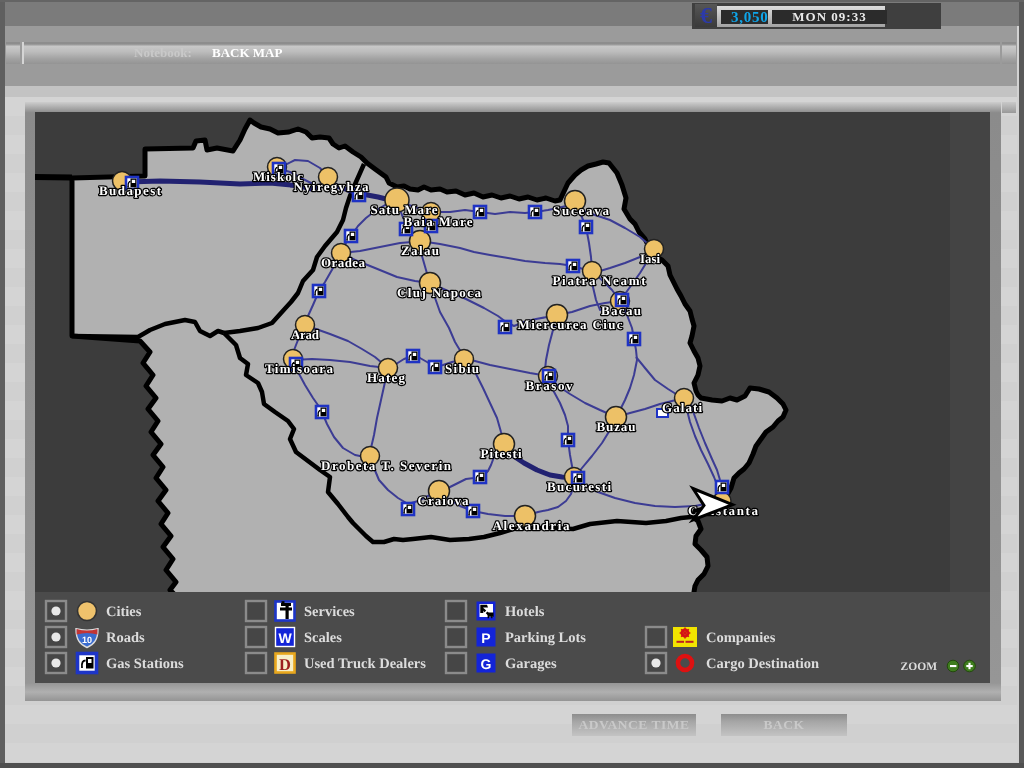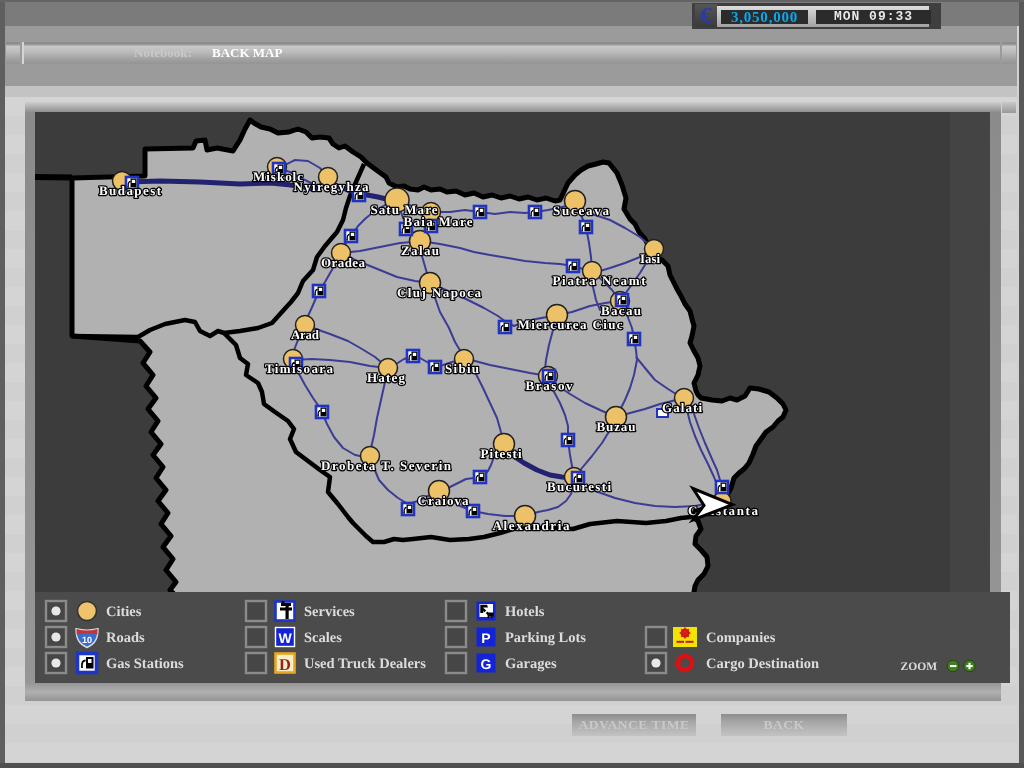--- a/index.html
+++ b/index.html
@@ -24,25 +24,25 @@
 #hdrbar .nb{color:#c9c9c9;position:absolute;left:110px;font-size:13px;}
 #hdrbar .wm{color:#ffffff;position:absolute;left:188px;font-size:13px;}
 #wback{left:692px;top:3px;width:249px;height:26px;background:#3f3f3f;}
 #eurotile{left:695px;top:4px;width:22px;height:23px;background:linear-gradient(180deg,#565656,#3a3a3a);
   color:#2c3aa8;font-weight:bold;font-size:24px;line-height:23px;text-align:center;}
 .wbox{top:6px;height:21px;background:linear-gradient(180deg,#dcdcdc,#a2a2a2);}
 .win{position:absolute;left:4px;top:3.5px;background:#2b2b2b;
   font-weight:bold;text-align:center;}
 #moneybox{left:717px;width:95px;}
 #moneybox .win{width:87px;height:14.5px;color:#0ea5e9;font-size:15px;line-height:14px;letter-spacing:0.8px;text-align:center;}
-#timebox{left:812px;width:117px;font-family:Liberation Mono, monospace;}
+#timebox{left:768px;width:117px;}
 #timebox .win{width:115px;height:14.5px;color:#e8e8e8;font-size:13px;line-height:14px;letter-spacing:1px;}
 #panel{left:25px;top:102px;width:976px;height:599px;
   background:linear-gradient(180deg,#cdcdcd 0%,#8b8b8b 1.8%,#969696 97%,#b0b0b0 98.5%,#949494 100%);}
-#legend{left:35px;top:592px;width:955px;height:91px;background:#4b4b4b;font-weight:bold;font-size:14px;color:#dcdcdc;padding-left:20px;}
+#legend{left:35px;top:592px;width:955px;height:91px;background:#4b4b4b;font-weight:bold;font-size:14px;color:#dcdcdc;}
 #advbtn{left:572px;top:714px;width:124px;height:22px;}
 #backbtn{left:721px;top:714px;width:126px;height:22px;}
 .gbtn{background:linear-gradient(180deg,#8d8d8d 0%,#a6a6a6 35%,#c3c3c3 100%);
   color:#c9c9c9;font-weight:bold;font-size:13.5px;line-height:21px;text-align:center;letter-spacing:0.5px;}
 #panstubR{left:1002px;top:102px;width:14px;height:11px;background:linear-gradient(180deg,#c9c9c9,#989898);}
 #bottomstrip{left:0;top:763px;width:1024px;height:5px;background:#4f4f4f;}
 #leftedge{left:0;top:2px;width:5px;height:761px;background:#5f5f5f;}
 #rightedge{left:1019px;top:2px;width:5px;height:761px;background:#595959;}
 </style>
 </head>

